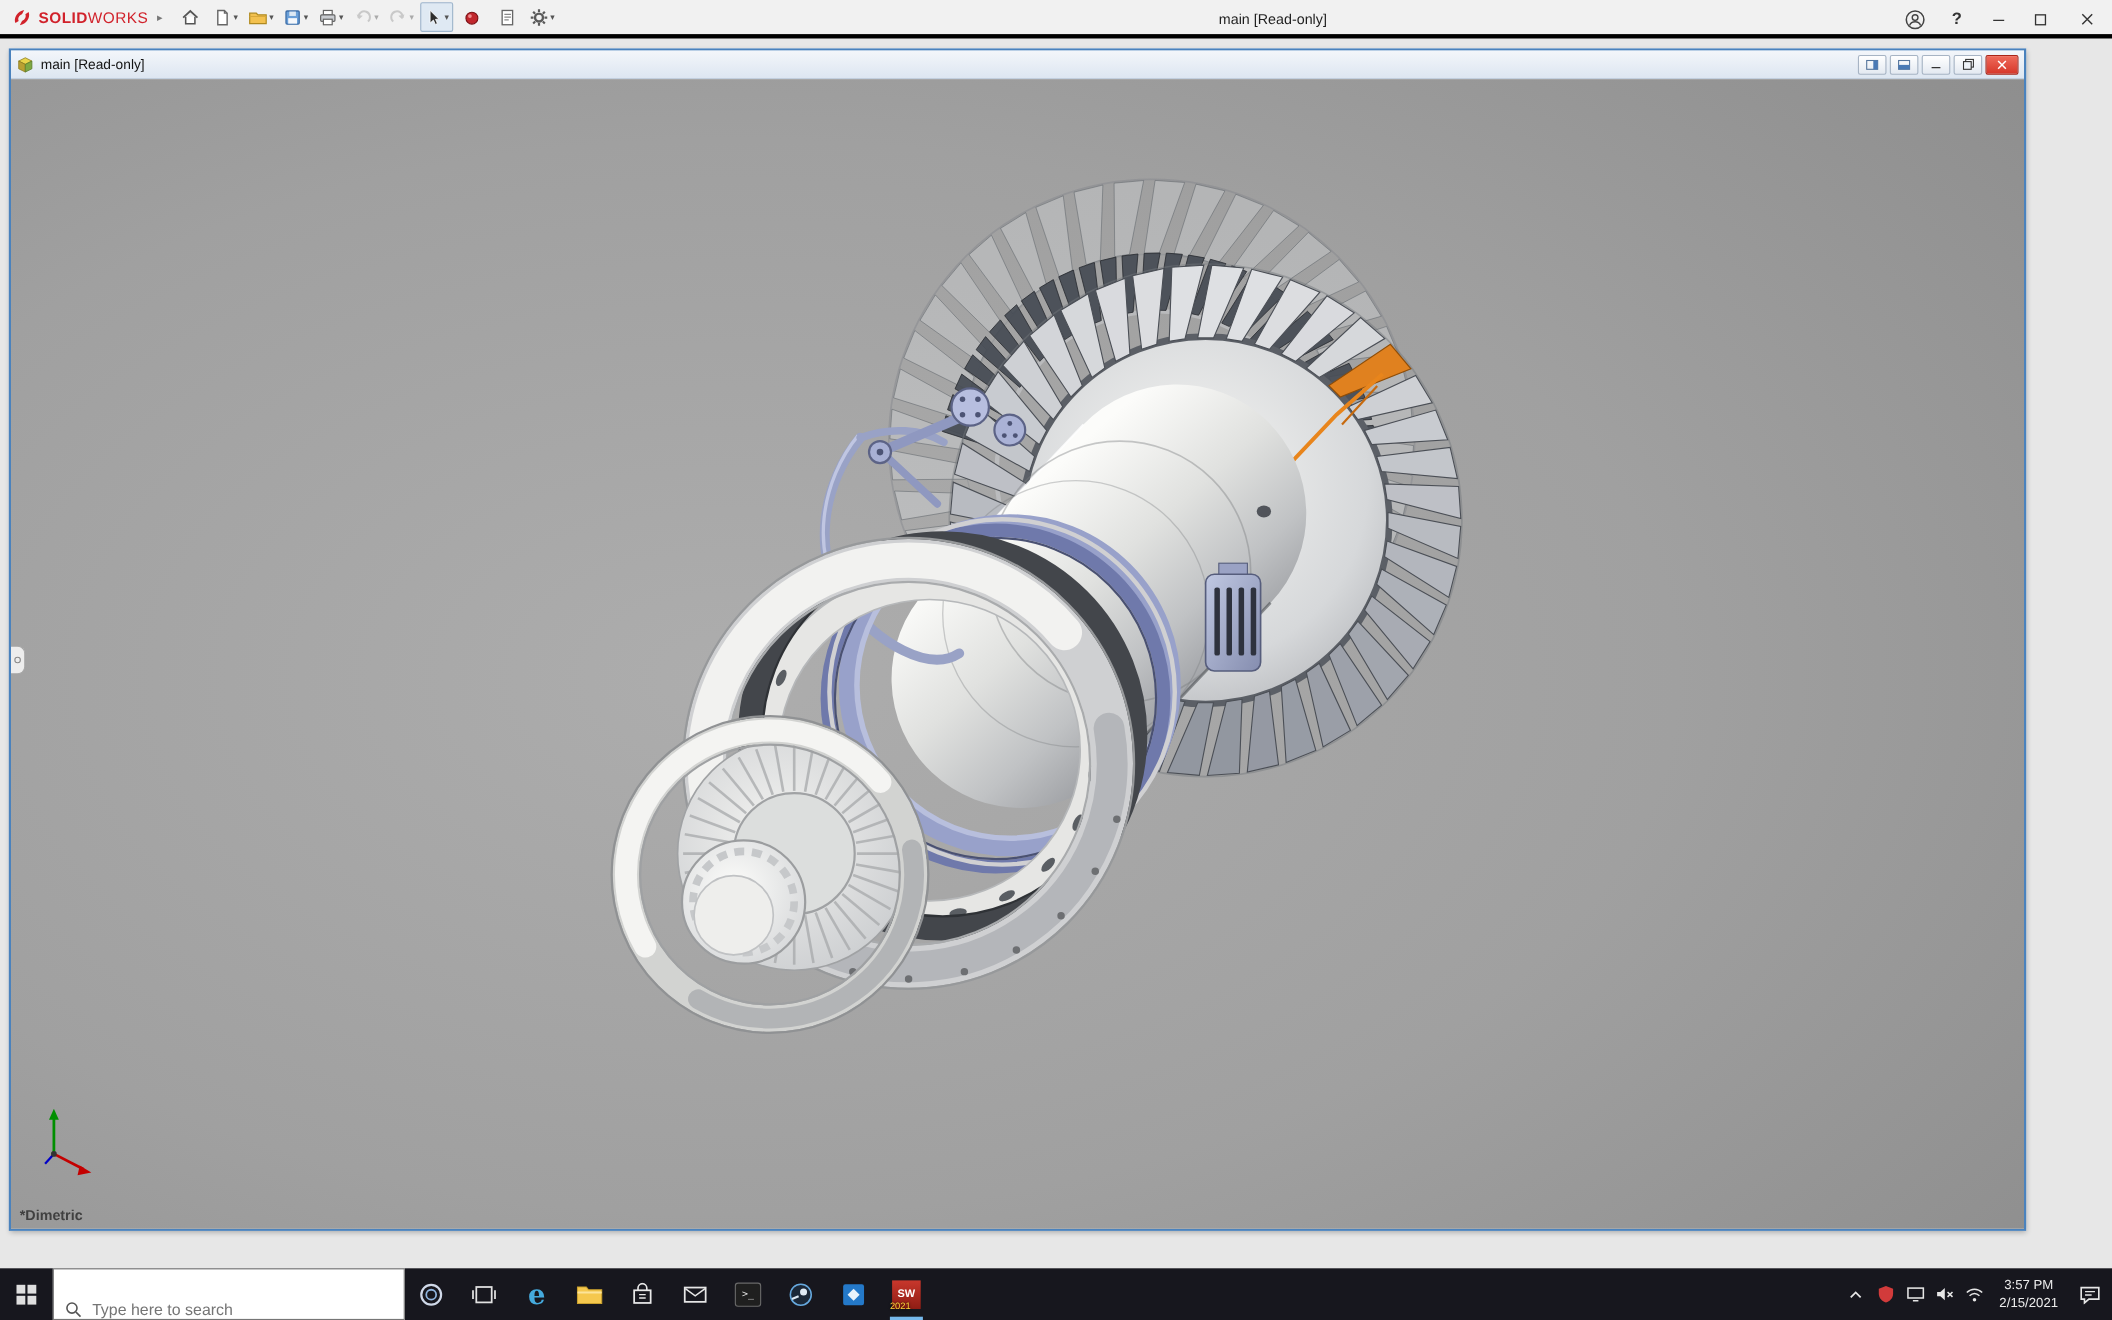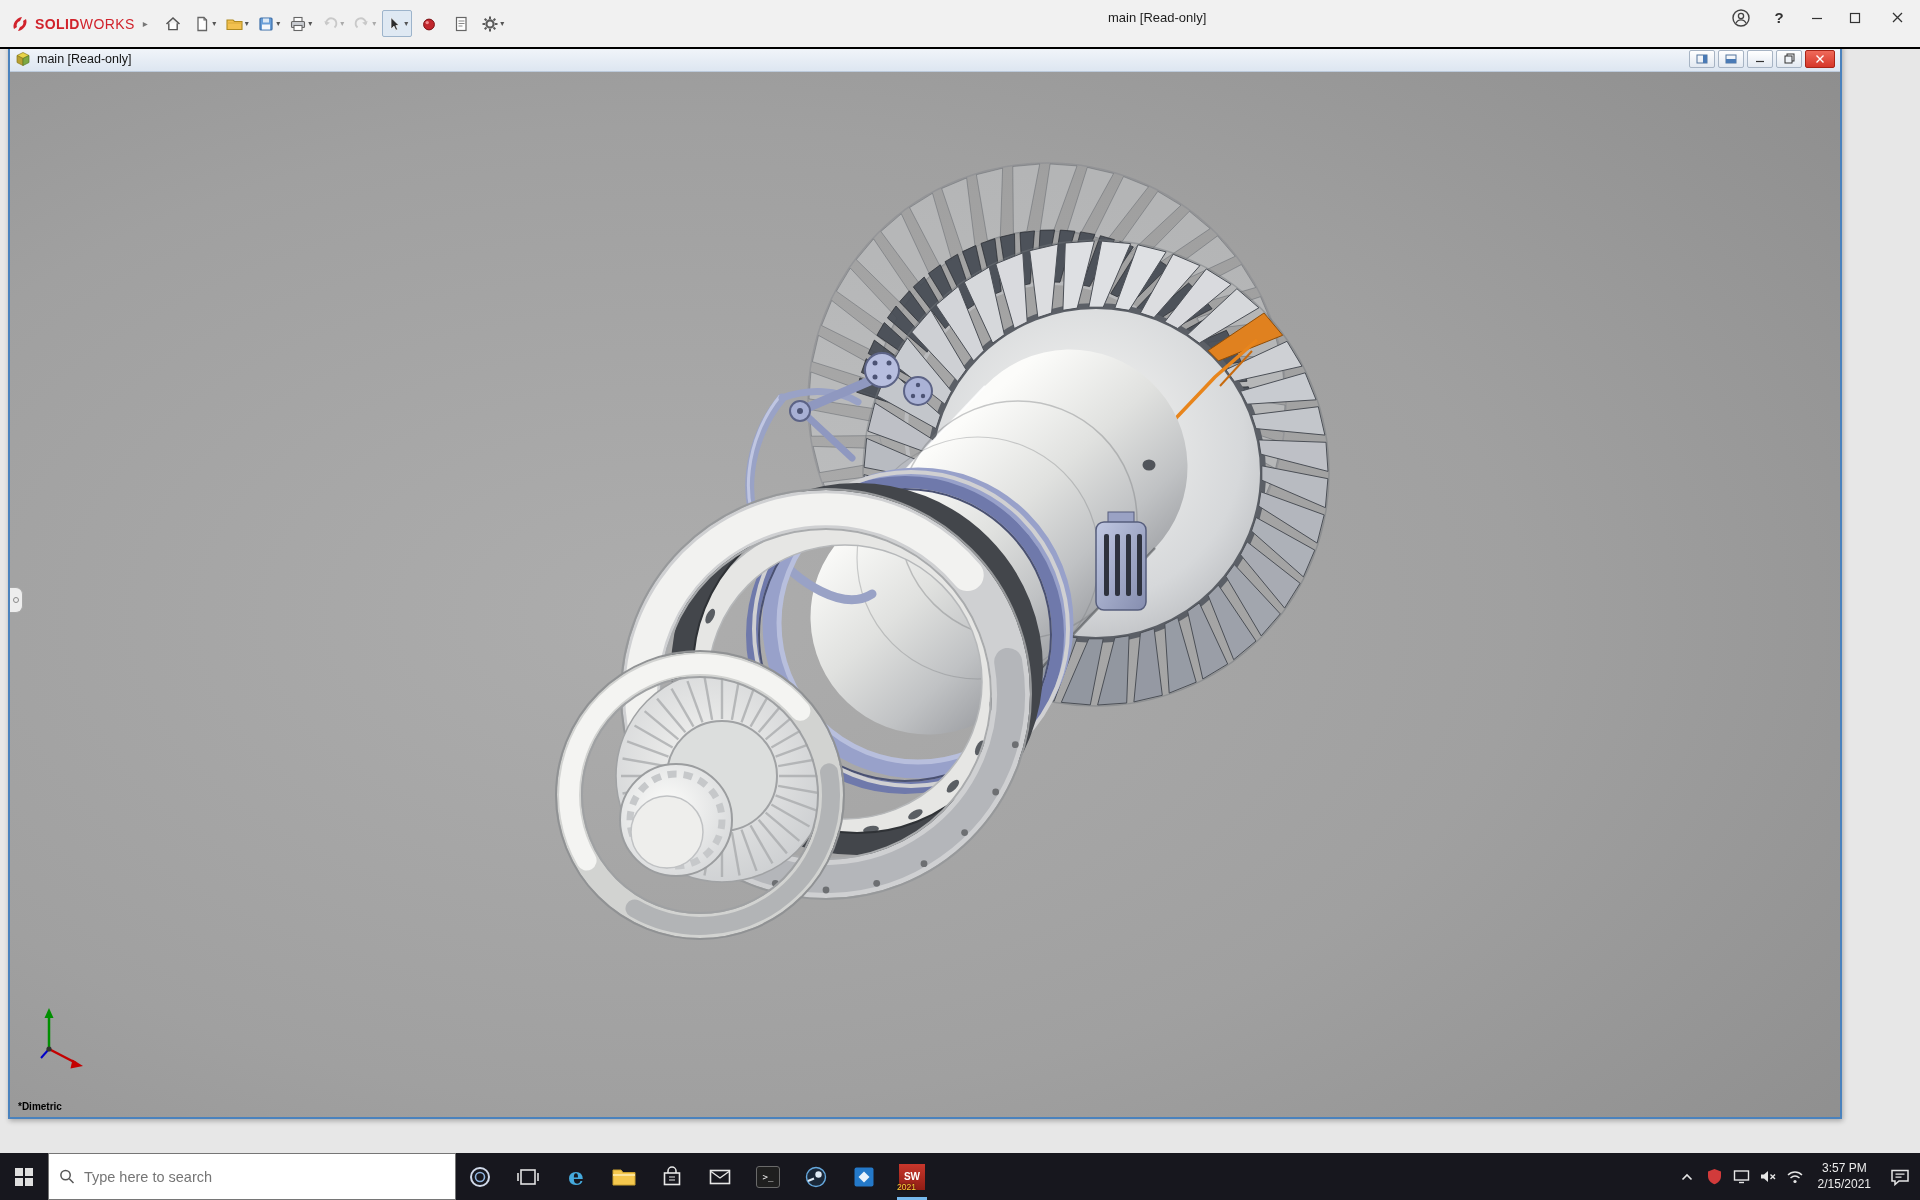--- a/index.html
+++ b/index.html
@@ -1,22 +1,22 @@
 <!DOCTYPE html>
 <html><head>
 <meta charset="utf-8">
 <style>
   *{margin:0;padding:0;box-sizing:border-box}
   html,body{width:1920px;height:1200px;overflow:hidden;background:#e7e7e7;
     font-family:"Liberation Sans",sans-serif;-webkit-font-smoothing:antialiased}
   .screen{position:relative;width:1920px;height:1200px}
 
   
-  .titlebar{position:absolute;left:0;top:0;width:1920px;height:49px;background:#f1f1f1;
-    border-bottom:2px solid #000000;display:flex;align-items:center;z-index:30}
+  .titlebar{position:absolute;left:0;top:0;width:1920px;height:35px;background:#f1f1f1;
+    border-bottom:4px solid #000000;display:flex;align-items:center;z-index:30}
   .brand{display:flex;align-items:center;gap:5px;padding:0 6px 0 10px}
   .brand-text{font-size:14px;letter-spacing:.4px;color:#d1222b;white-space:nowrap}
   .brand-solid{font-weight:bold}
   .flyout{color:#777;font-size:10px;margin:0 10px 0 2px}
   .tb-group{display:flex;align-items:center;gap:2px}
   .tbtn{height:27px;min-width:30px;display:flex;align-items:center;justify-content:center;
     border:1px solid transparent;border-radius:2px;padding:0 2px}
   .tbtn.pressed{border-color:#9db4cb;background:#dfe9f3}
   .tbtn.disabled{opacity:.45}
   .drop{font-size:8px;color:#555;margin-left:1px}
@@ -31,33 +31,33 @@
     background:#fff;box-shadow:1px 2px 5px rgba(0,0,0,.28);z-index:10}
   .doc-tb{height:26px;background:linear-gradient(#f3f6fa,#dde6f1);border-bottom:1px solid #bccadb;
     display:flex;align-items:center;padding:0 5px;gap:6px}
   .doc-title{font-size:12.5px;color:#141414}
   .doc-controls{margin-left:auto;display:flex;gap:3px;align-items:center}
   .dbtn{width:26px;height:18px;border:1px solid #a7b4c4;border-radius:2px;
     background:linear-gradient(#ffffff,#e3e9f1);display:flex;align-items:center;justify-content:center}
   .dbtn.close{width:30px;background:linear-gradient(#ef6a5a,#d6372a);border-color:#a82417}
   .vp{position:absolute;left:0;top:26px;width:1830px;height:1045px;overflow:hidden;background:#a0a0a0}
   .vp svg.model{display:block;width:1830px;height:1045px}
-  .view-label{position:absolute;left:8px;bottom:5px;font-size:10px;font-weight:bold;color:#000000}
+  .view-label{position:absolute;left:8px;bottom:5px;font-size:13px;font-weight:bold;color:#404040}
   .left-tab{position:absolute;left:0;top:515px;width:13px;height:26px;background:#ededed;
     border:1px solid #a8a8a8;border-left:none;border-radius:0 7px 7px 0;
     display:flex;align-items:center;justify-content:center}
   .left-tab i{display:block;width:6px;height:6px;border:1px solid #8a8a8a;border-radius:50%}
 
   
   .taskbar{position:absolute;left:0;top:1153px;width:1920px;height:47px;background:#17171e;
     display:flex;align-items:stretch;color:#ececec;z-index:40}
   .tb-start{width:48px;display:flex;align-items:center;justify-content:center}
   .winlogo{display:grid;grid-template-columns:8px 8px;grid-template-rows:8px 8px;gap:2px}
   .winlogo b{background:#dfdfdf}
-  .tb-search{width:408px;background:#ffffff;border:1px solid #767676;display:flex;align-items:center;
+  .tb-search{width:320px;background:#ffffff;border:1px solid #767676;display:flex;align-items:flex-end;
     padding:0 10px;gap:9px}
   .tb-search input{border:none;outline:none;background:transparent;width:100%;font-size:14.5px;color:#444;
     font-family:"Liberation Sans",sans-serif}
   .tb-app{width:48px;display:flex;align-items:center;justify-content:center;position:relative}
   .tb-app.active::after{content:"";position:absolute;left:9px;right:9px;bottom:0;height:3px;background:#76b9ed}
   .edge-e{font-size:25px;font-weight:bold;color:#45aadd;font-family:"DejaVu Serif",serif}
   .term{width:24px;height:22px;background:#1f1f1f;border:1px solid #6a6a6a;border-radius:3px;color:#eee;
     font-family:"DejaVu Sans Mono",monospace;font-size:9px;display:flex;align-items:center;justify-content:center}
   .sw-ic{position:relative;width:26px;height:26px;background:linear-gradient(#c8372c,#8f1d14);border-radius:0;
     display:flex;align-items:center;justify-content:center;color:#fff;font-weight:bold;font-size:10px}

